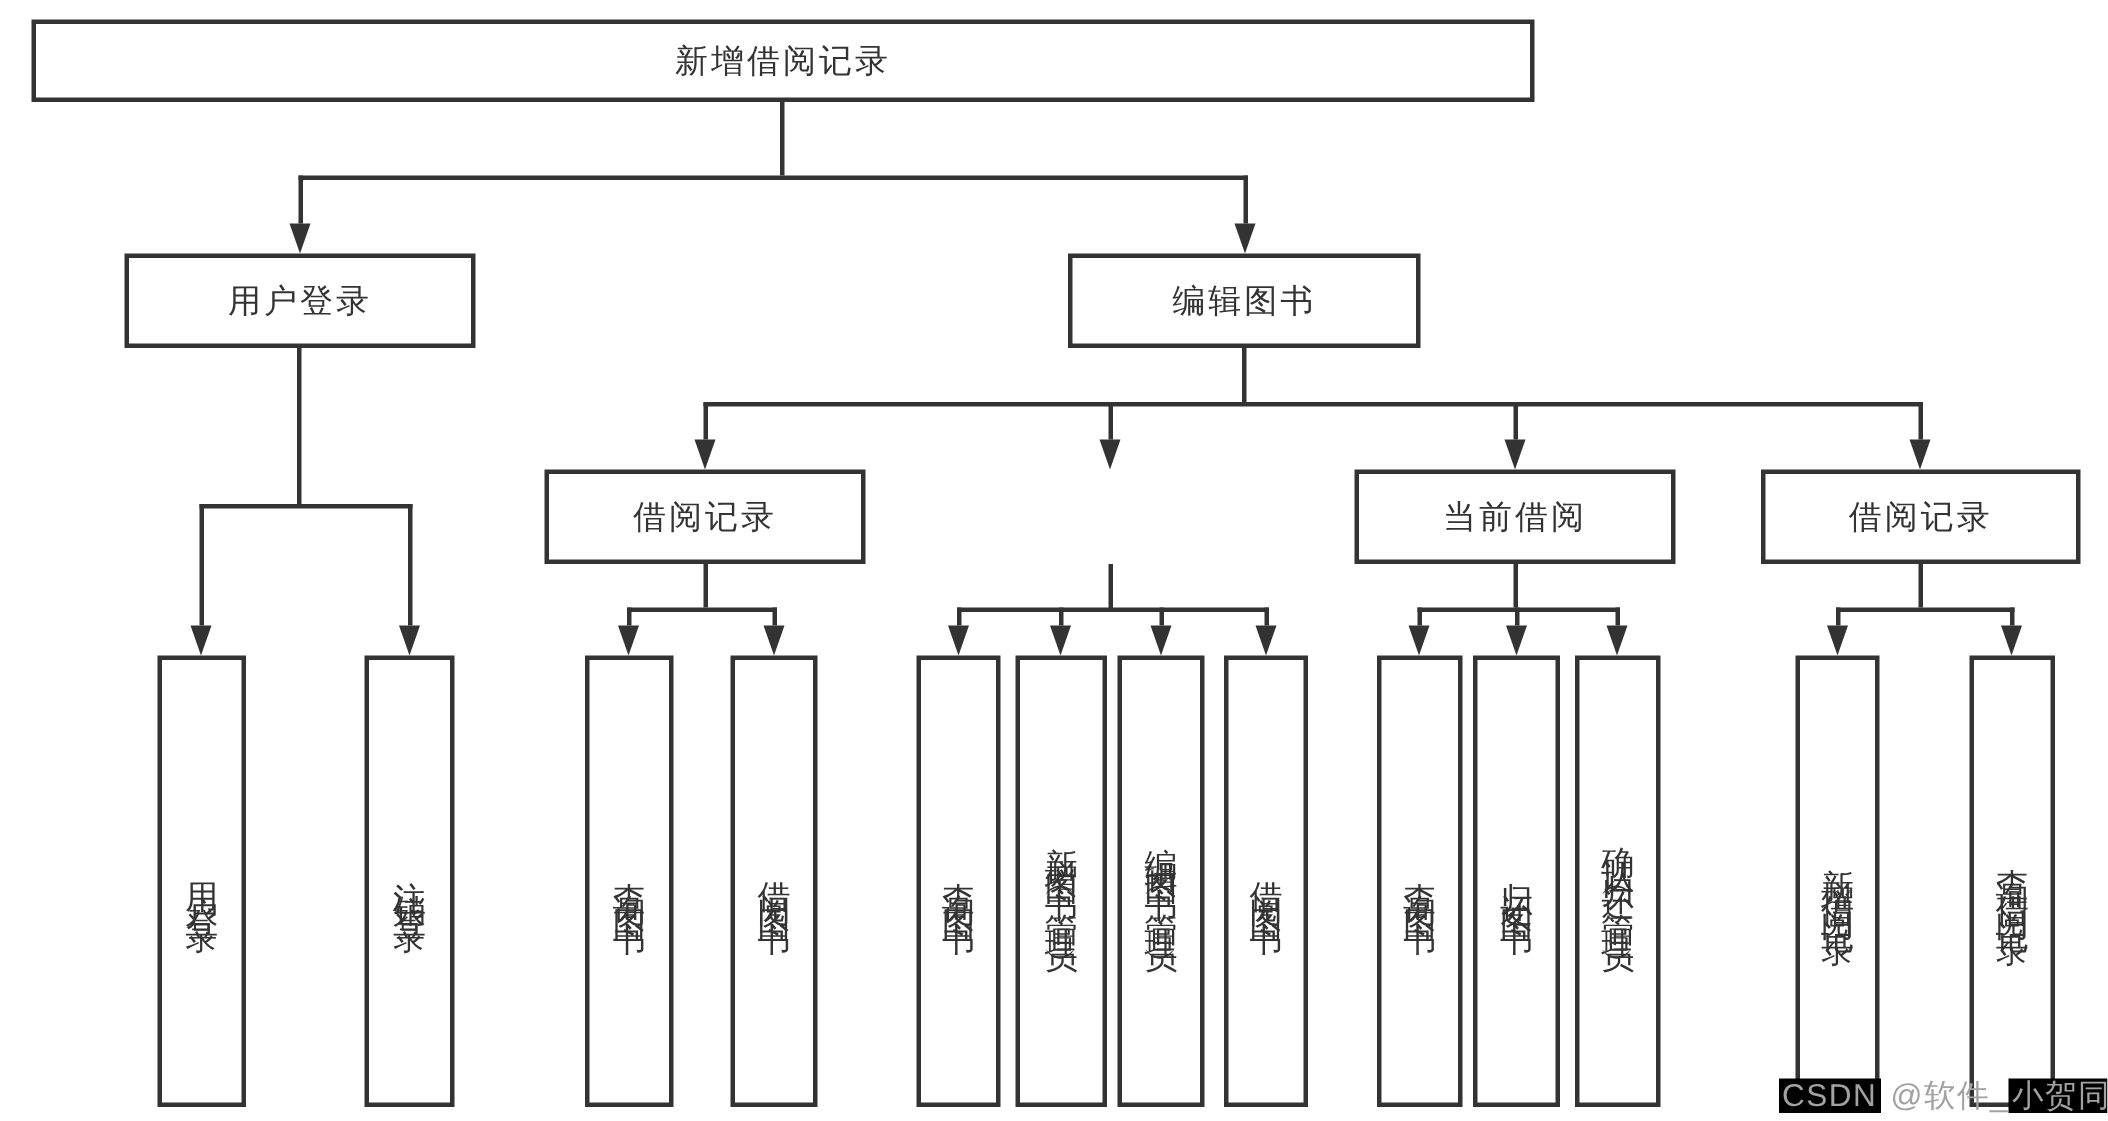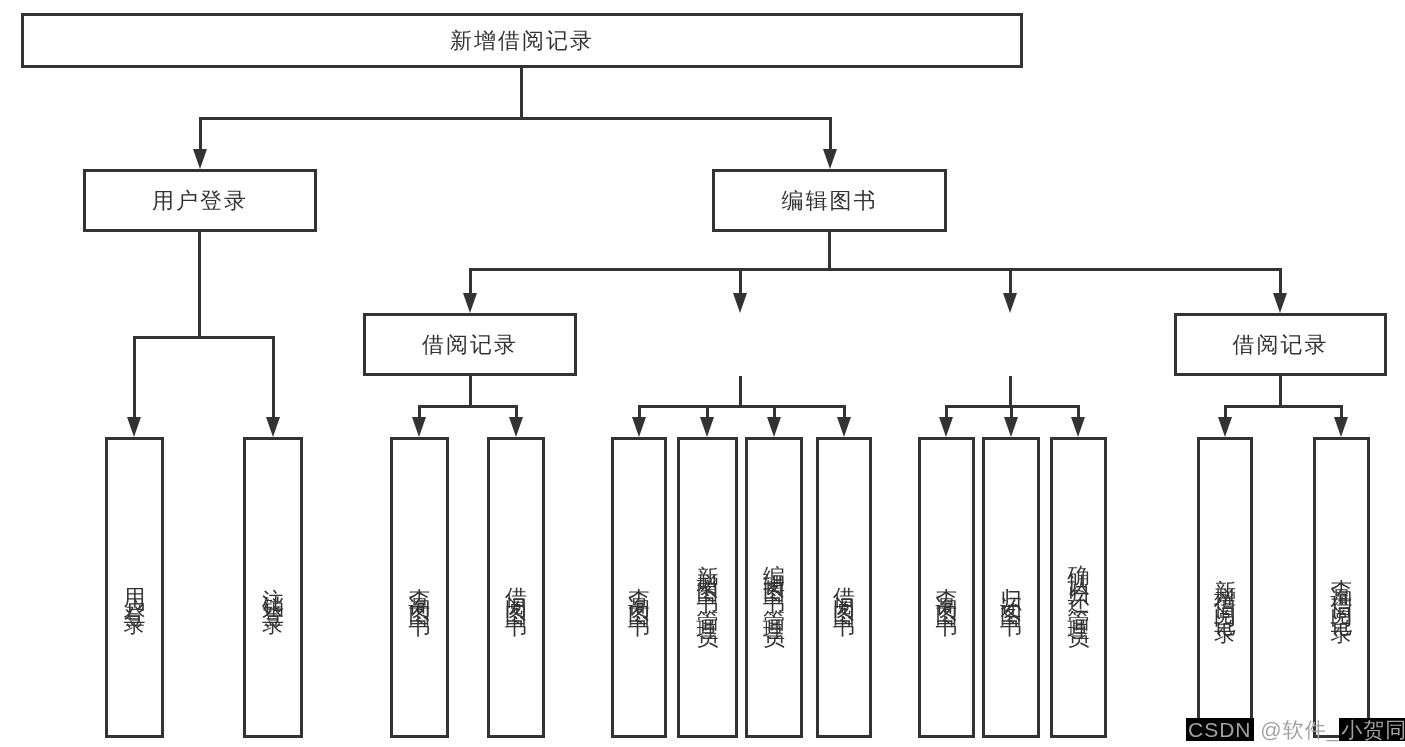--- a/index.html
+++ b/index.html
@@ -28,20 +28,23 @@
 
   <div class="box" style="left:83px;top:169px;width:234px;height:63px">
     <span class="htxt">用户登录</span>
   </div>
   <div class="box" style="left:712px;top:169px;width:235px;height:63px">
     <span class="htxt">编辑图书</span>
   </div>
 
   <div class="box" style="left:363px;top:313px;width:214px;height:63px">
     <span class="htxt">借阅记录</span>
+  </div>
+  <div class="box" style="left:903px;top:313px;width:214px;height:63px">
+    <span class="htxt">当前借阅</span>
   </div>
   <div class="box" style="left:1174px;top:313px;width:213px;height:63px">
     <span class="htxt">借阅记录</span>
   </div>
 
   <div class="box" style="left:105px;top:437px;width:59px;height:301px">
     <span class="vtxt">用户登录</span>
   </div>
   <div class="box" style="left:243px;top:437px;width:60px;height:301px">
     <span class="vtxt">注销登录</span>

